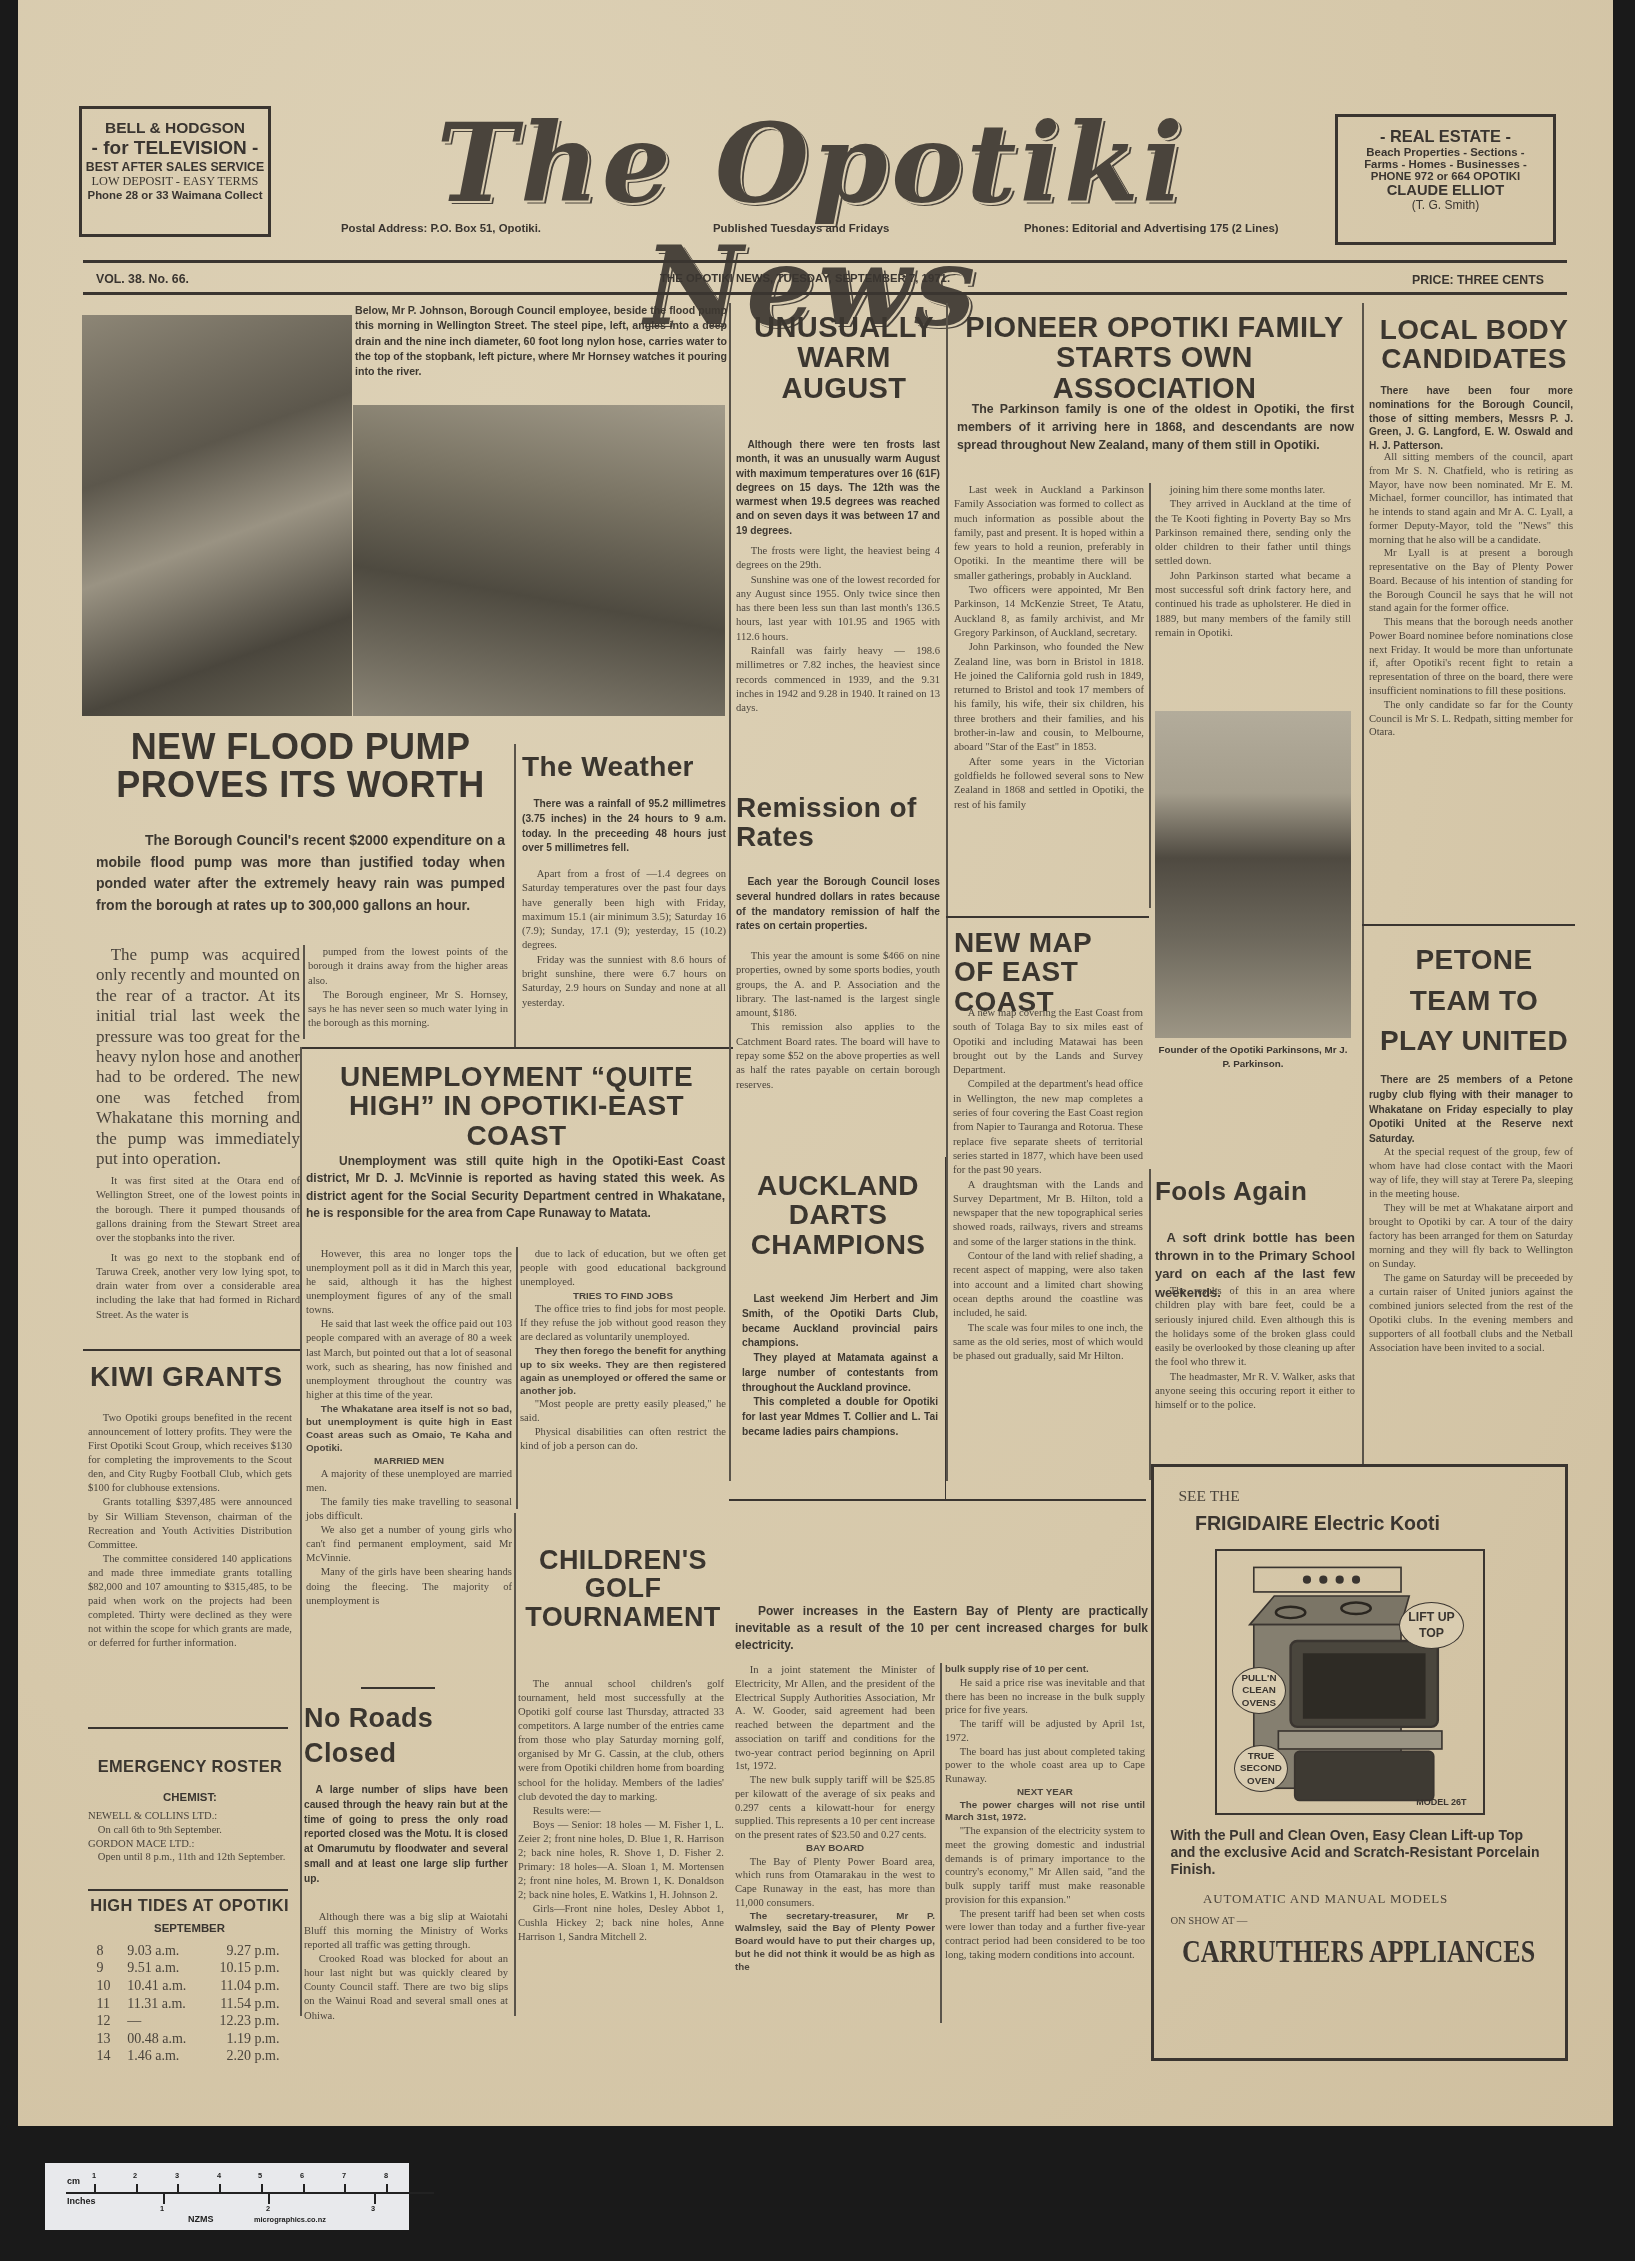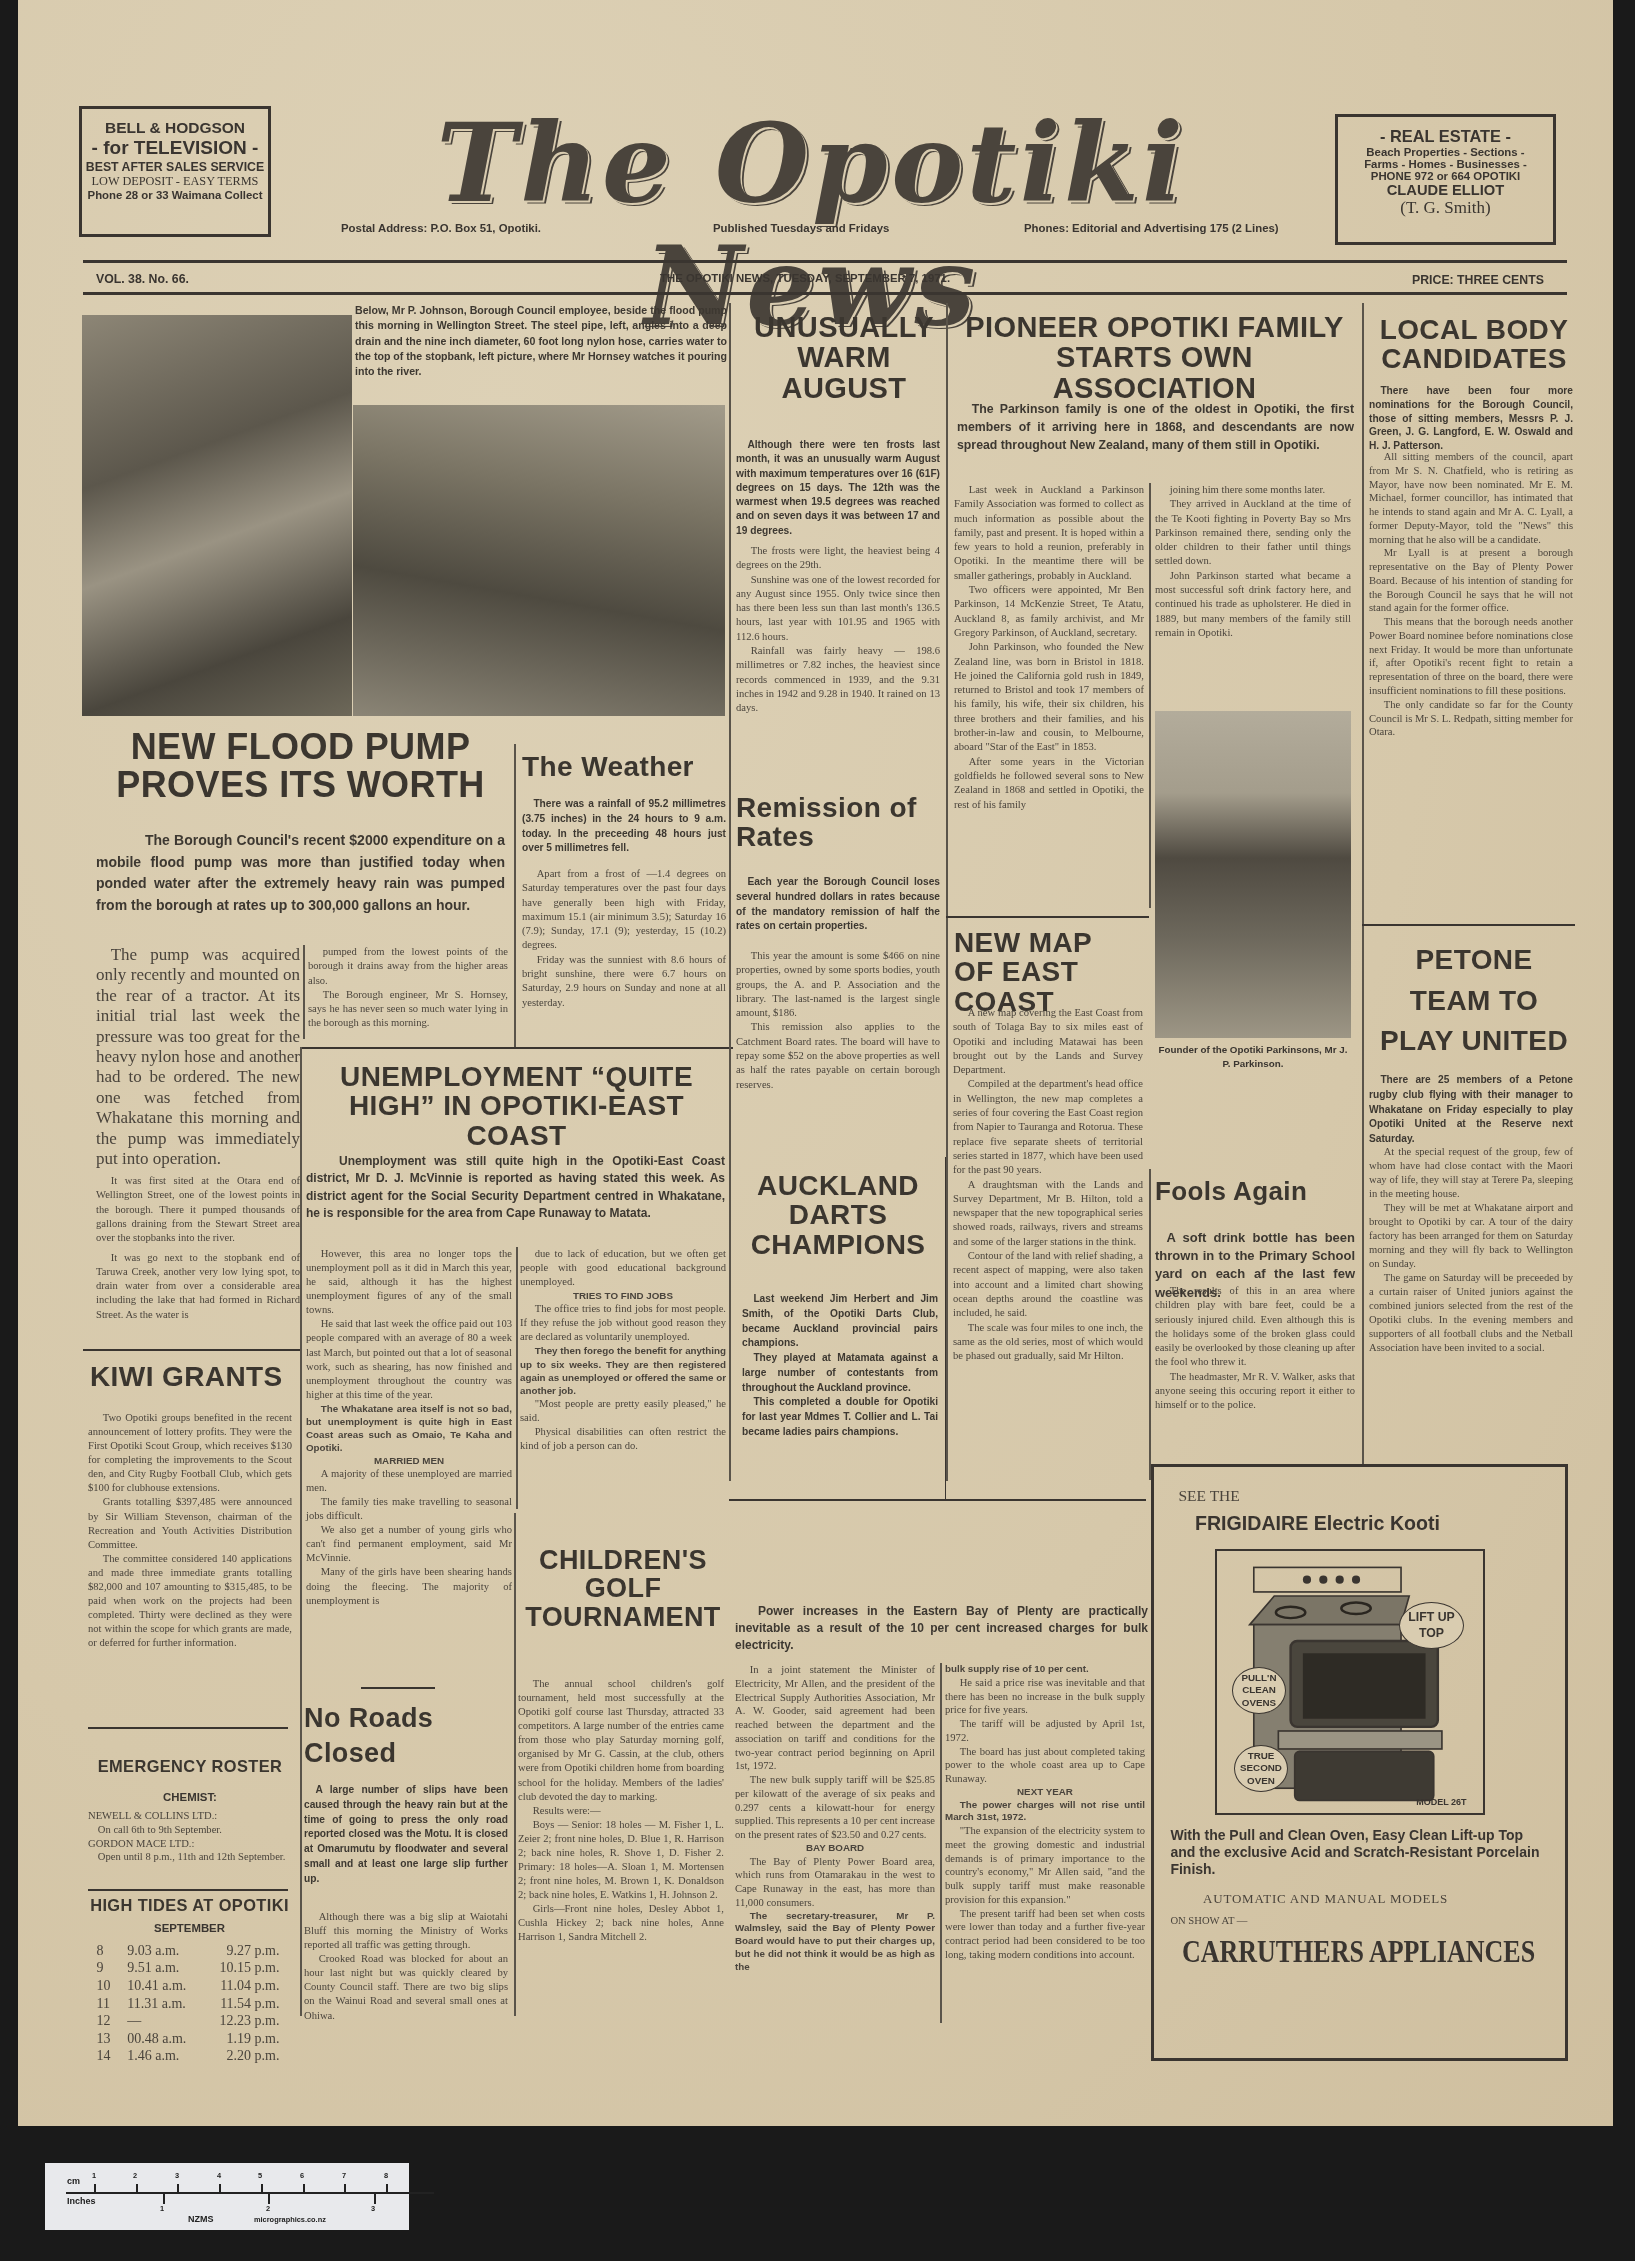--- a/index.html
+++ b/index.html
@@ -52,21 +52,21 @@
   <div class="abs sans bold" style="left:323px; top:222px; font-size:11.4px;">Postal Address: P.O. Box 51, Opotiki.</div>
   <div class="abs sans bold" style="left:695px; top:222px; font-size:11.4px;">Published Tuesdays and Fridays</div>
   <div class="abs sans bold" style="left:1006px; top:222px; font-size:11.4px;">Phones: Editorial and Advertising 175 (2 Lines)</div>
 
   <div class="ad sans bold center" style="left:1317px; top:114px; width:221px; height:131px; padding-top:9.8px; color:#3a3530;">
     <div style="font-size:16.4px;">- REAL ESTATE -</div>
     <div style="font-size:11.4px;">Beach Properties - Sections -</div>
     <div style="font-size:11.4px;">Farms - Homes - Businesses -</div>
     <div style="font-size:11.4px;">PHONE 972 or 664 OPOTIKI</div>
     <div style="font-size:14.7px;">CLAUDE ELLIOT</div>
-    <div style="font-size:17px; font-family:Liberation Serif, serif; font-weight:normal;">(T. G. Smith)</div>
+    <div style="font-size:12px; font-family:Liberation Sans, sans-serif; font-weight:normal;">(T. G. Smith)</div>
   </div>
 
   <div class="rule" style="left:65px; top:260px; width:1484px; height:2.5px;"></div>
   <div class="abs sans bold" style="left:78px; top:272px; font-size:12.3px;">VOL. 38. No. 66.</div>
   <div class="abs sans bold" style="left:642px; top:272px; font-size:11.4px;">THE OPOTIKI NEWS, TUESDAY, SEPTEMBER 7, 1971.</div>
   <div class="abs sans bold" style="left:1394px; top:273px; font-size:12.3px;">PRICE: THREE CENTS</div>
   <div class="rule" style="left:65px; top:292px; width:1484px; height:2.5px;"></div>
 
   <div class="photo" style="left:64px; top:315px; width:270px; height:401px;"></div>
   <div class="photo" style="left:335px; top:405px; width:372px; height:311px; background:linear-gradient(190deg,#a29b8a 0%,#7a7464 30%,#4e4a40 60%,#8b8576 100%);"></div>

